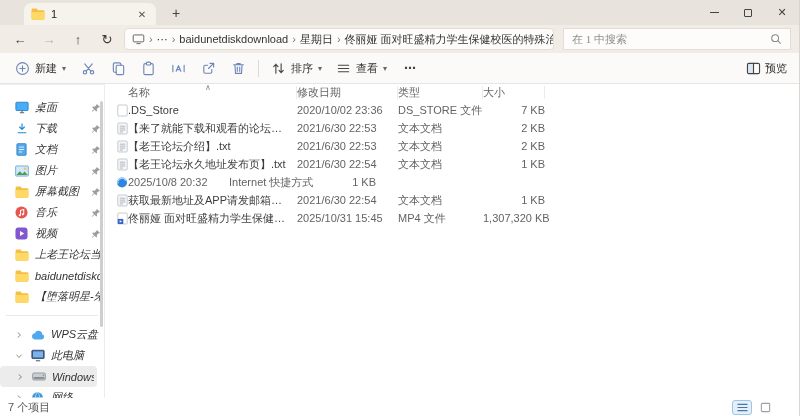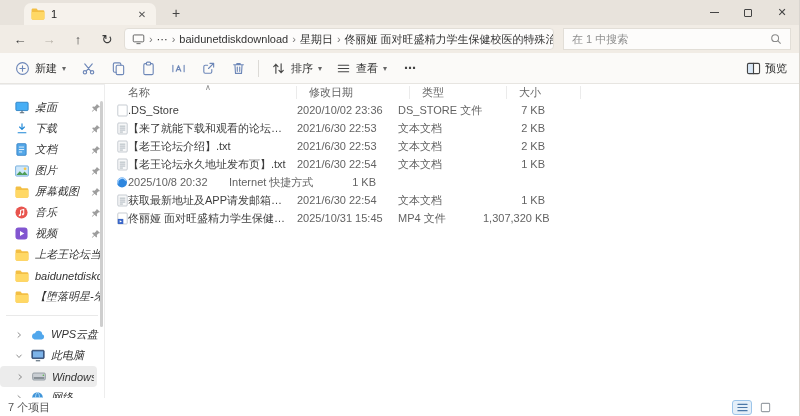--- a/index.html
+++ b/index.html
@@ -20,21 +20,21 @@
   .glyph-x{font-size:11px;line-height:1;}
 
   
   .navbar{height:28px;background:#f1ece5;display:flex;align-items:center;padding:0 8px;gap:5px;flex:none;}
   .nav-btn{width:24px;text-align:center;font-size:13px;color:#3b3b3b;line-height:1;}
   .nav-btn.disabled{color:#b7b1a8;}
   .crumb-pill{flex:1;height:22px;background:#fdfcfb;border:1px solid #e2ded7;border-radius:4px;display:flex;align-items:center;padding:0 7px;overflow:hidden;white-space:nowrap;min-width:0;}
   .crumb-sep{color:#777;font-size:11px;padding:0 4px;}
   .crumb-seg{color:#333;}
   .crumb-icon{display:flex;align-items:center;}
-  .search-pill{width:228px;height:22px;background:#fdfcfb;border:1px solid #e2ded7;border-radius:0;display:flex;align-items:center;padding:0 8px;margin-left:4px;color:#8d8d8d;flex:none;}
+  .search-pill{width:228px;height:22px;background:#fdfcfb;border:1px solid #e2ded7;border-radius:0;display:flex;align-items:center;padding:0 8px;margin-left:4px;color:#8d8d8d;flex:none;font-family:Liberation Serif, serif;}
   .search-text{flex:1;}
 
   
   .toolbar{height:31px;background:#fbfaf8;border-bottom:1px solid #e7e5e1;display:flex;align-items:center;padding:0 8px;flex:none;}
   .tb-btn{display:flex;align-items:center;gap:5px;padding:4px 7px;border-radius:4px;color:#2f2f2f;}
   .tb-iconbtn{width:30px;display:flex;justify-content:center;padding:4px 0;}
   .tb-sep{width:1px;height:17px;background:#dcdad6;margin:0 5px;}
   .tb-caret{font-size:8px;color:#666;}
   .tb-more{padding:2px 10px;font-weight:bold;color:#444;letter-spacing:1px;font-size:12px;}
   .tb-right{margin-left:auto;display:flex;align-items:center;gap:4px;padding-right:4px;color:#2f2f2f;}
@@ -57,21 +57,21 @@
 
   
   .main{flex:1;display:flex;flex-direction:column;min-width:0;position:relative;}
   .sort-caret{position:absolute;left:100px;top:-1px;font-size:8px;color:#888;}
   .list-header{height:17px;display:flex;align-items:center;color:#666;padding-left:23px;position:relative;flex:none;}
   .lh{border-right:1px solid #ebebeb;height:13px;display:flex;align-items:center;}
   .lh-name{width:169px;}
   .lh-date{width:101px;padding-left:0;}
   .lh-type{width:85px;}
   .lh-size{width:62px;}
-  .lh-date,.lh-type,.lh-size{padding-left:0;margin-left:12px;}
+  .lh-date,.lh-type,.lh-size{padding-left:0;}
   .lh span{transform:translateY(0);text-align:center;}
   .f-rows{flex:1;overflow:hidden;}
   .f-row{height:18px;display:flex;align-items:center;padding-left:11px;}
   .f-icon{width:12px;flex:none;margin-right:0;}
   .f-name{width:169px;color:#3d3d3d;white-space:nowrap;overflow:hidden;text-overflow:ellipsis;padding-right:6px;}
   .f-date{width:101px;color:#636363;white-space:nowrap;overflow:hidden;}
   .f-type{width:85px;color:#636363;white-space:nowrap;overflow:hidden;}
   .f-size{width:62px;color:#636363;text-align:right;white-space:nowrap;}
 
   

